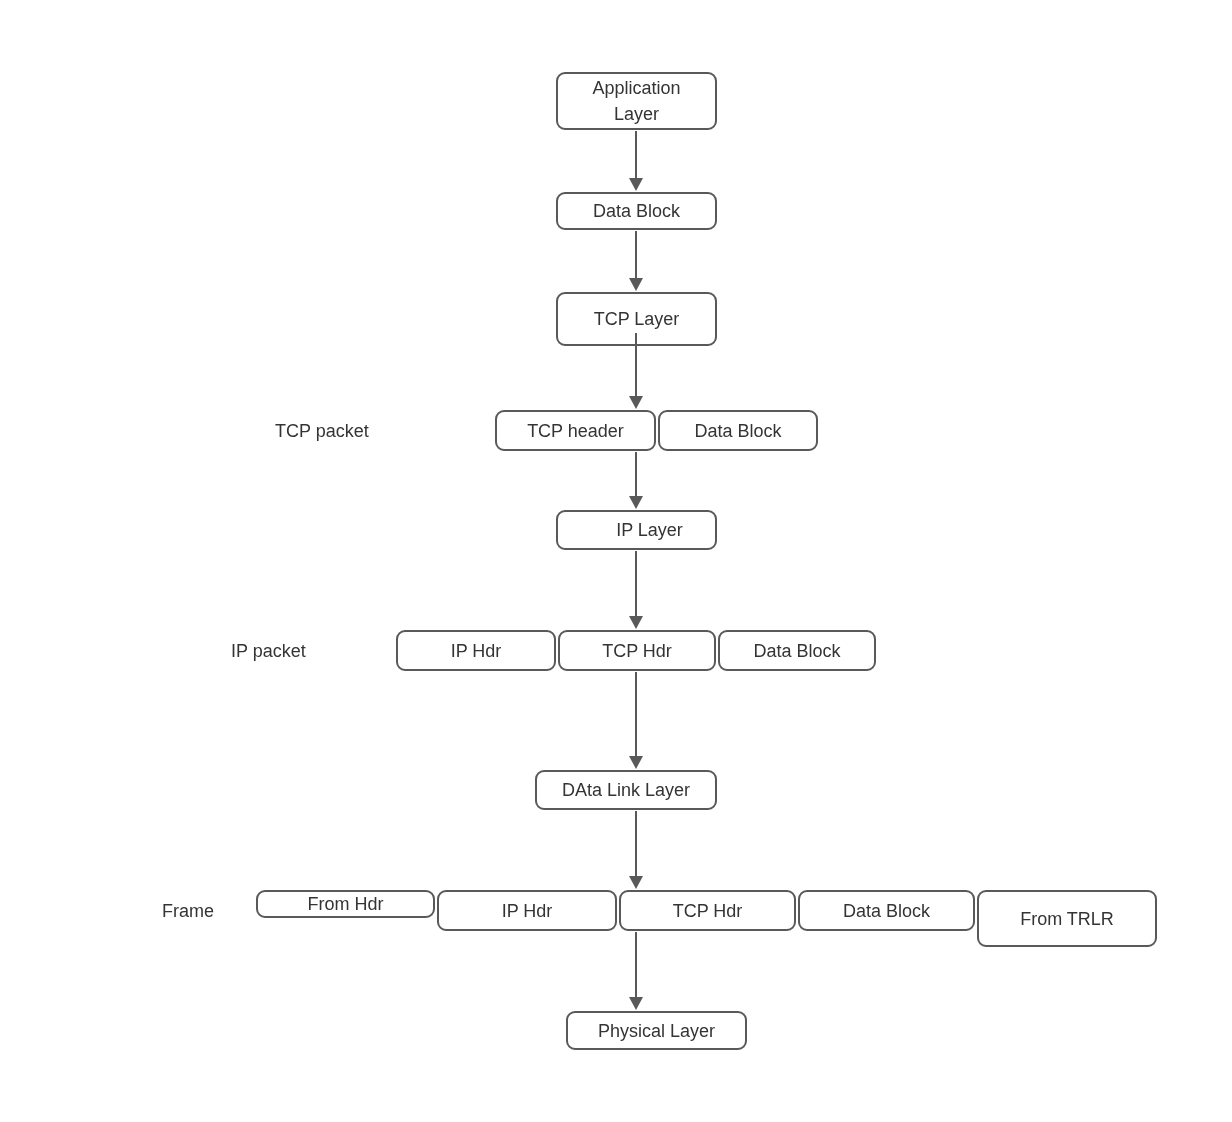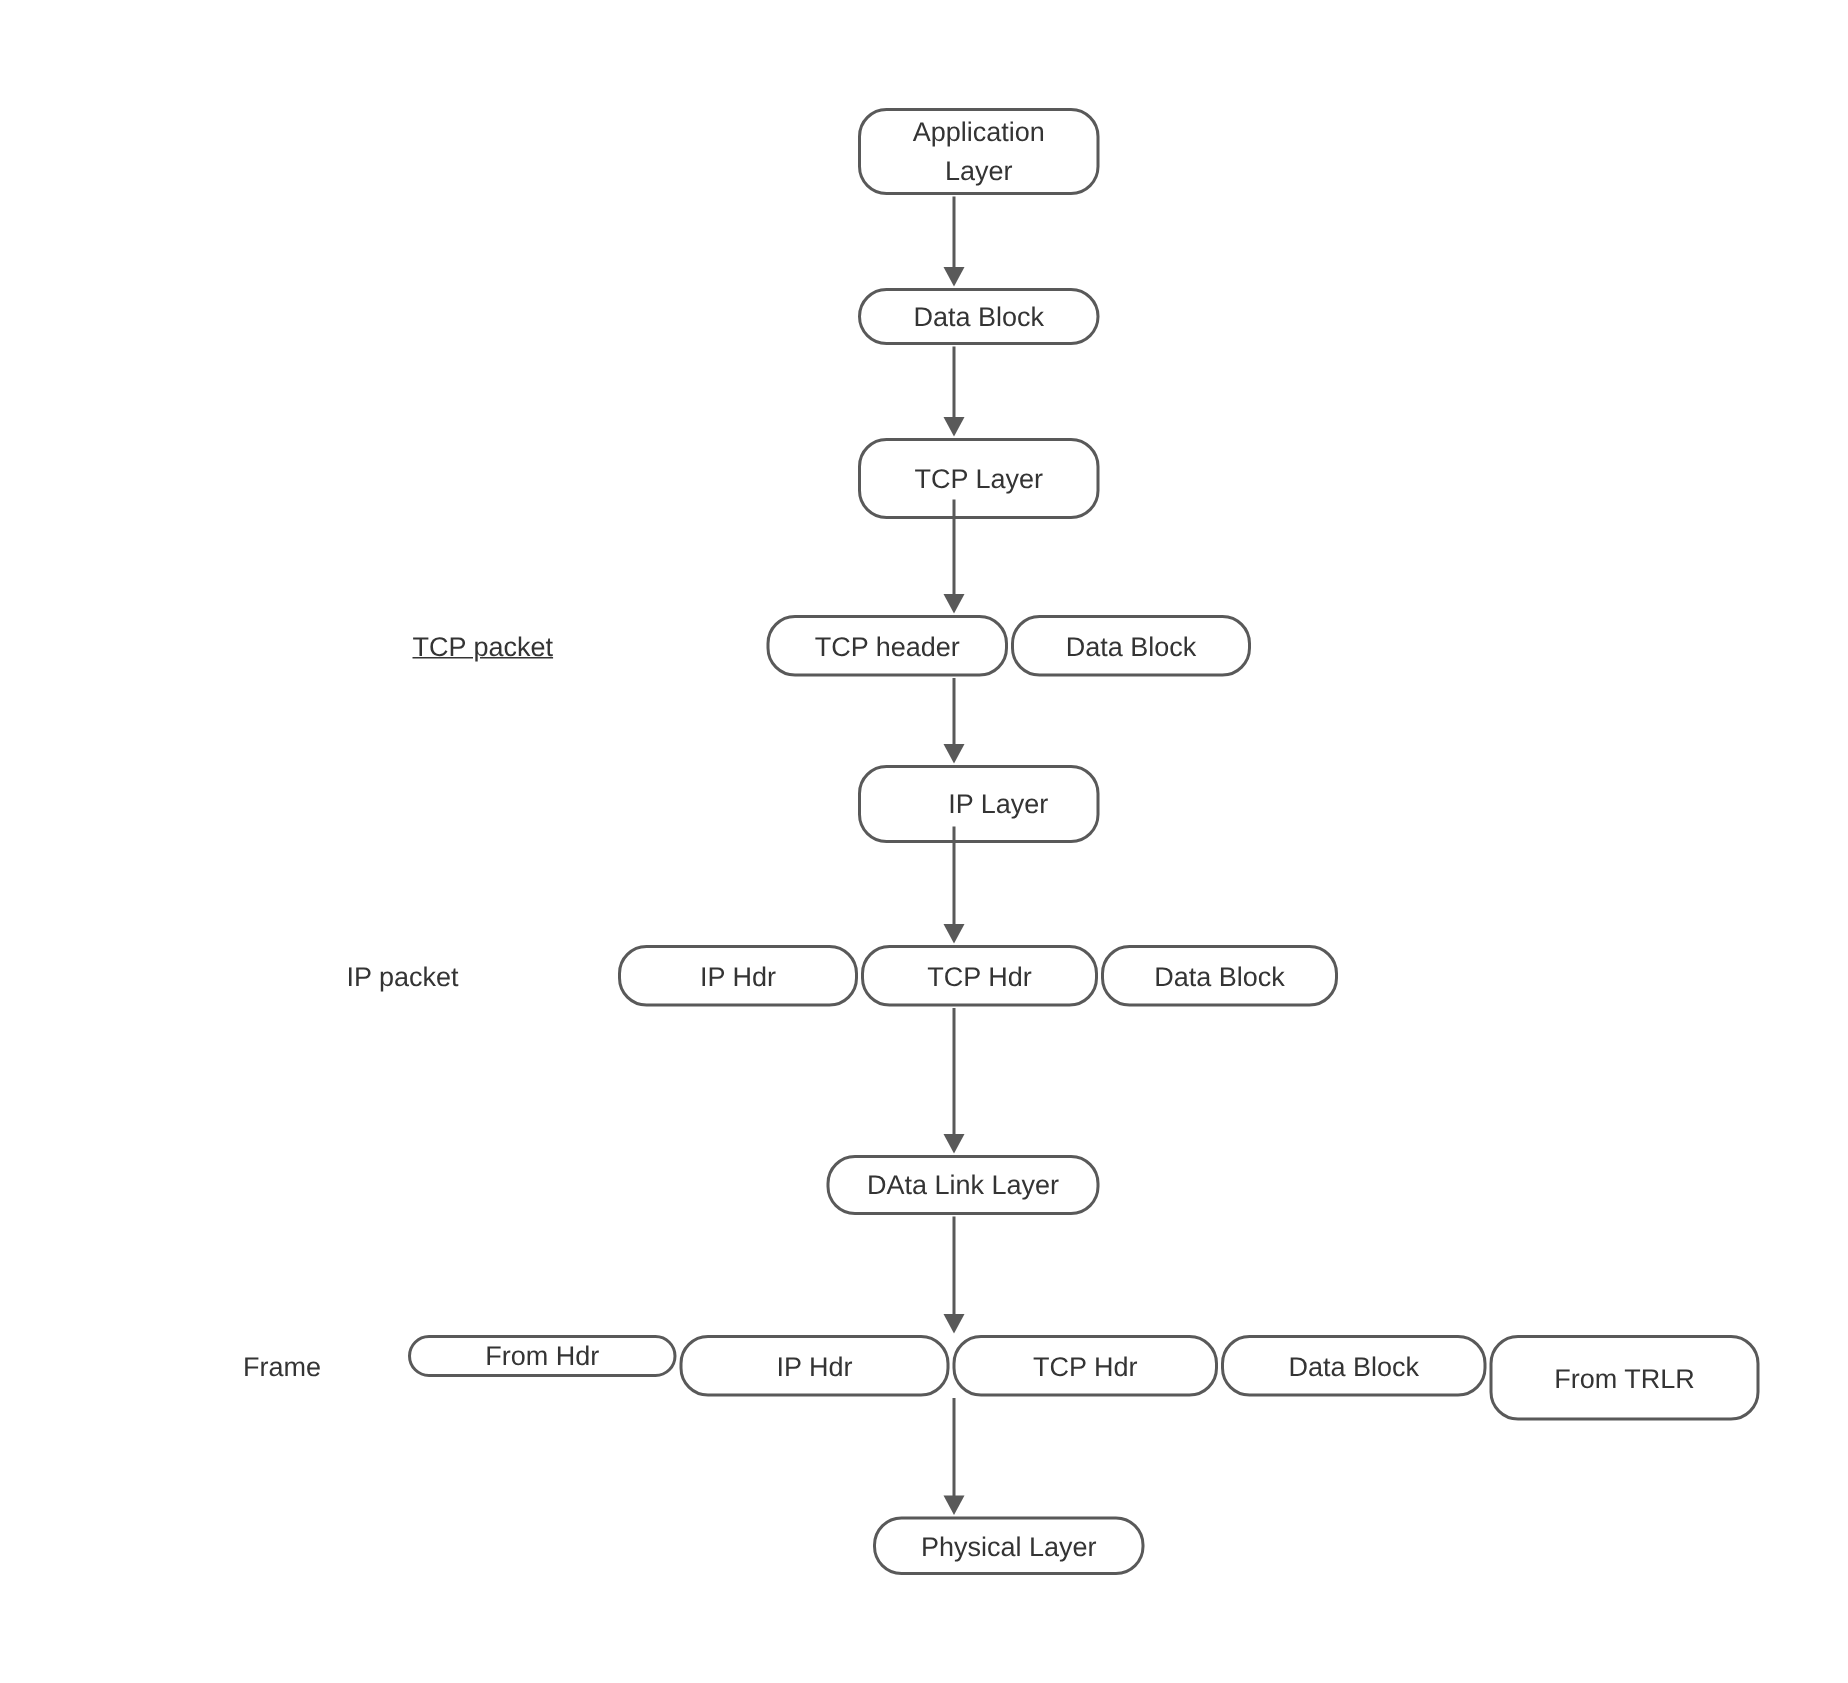--- a/index.html
+++ b/index.html
@@ -19,26 +19,25 @@
     color: var(--text);
     overflow: hidden;
   }
   .node {
     position: absolute;
     display: flex;
     align-items: center;
     justify-content: center;
     text-align: center;
     border: 2px solid var(--border);
-    border-radius: 19px;
+    border-radius: 9px;
     background: var(--background);
     font-size: 18px;
     line-height: 26px;
     padding: 0 6px;
-    margin-left: 16px;
   }
   .label {
     position: absolute;
     font-size: 18px;
     line-height: 20px;
     white-space: nowrap;
   }
   .arrow { position: absolute; width: 14px; }
   .arrow .shaft {
     position: absolute;
@@ -52,26 +51,26 @@
     width: 0; height: 0;
     border-left: 7px solid transparent;
     border-right: 7px solid transparent;
     border-top: 13px solid var(--arrow);
   }
 
   
   #application-layer { left: 556px; top:  72px; width: 161px; height: 58px; padding: 0 24px; }
   #data-block-top    { left: 556px; top: 192px; width: 161px; height: 38px; }
   #tcp-layer         { left: 556px; top: 292px; width: 161px; height: 54px; }
-  #ip-layer          { left: 556px; top: 510px; width: 161px; height: 52px; padding-left: 32px; }
+  #ip-layer          { left: 556px; top: 510px; width: 161px; height: 40px; padding-left: 32px; }
   #data-link-layer   { left: 535px; top: 770px; width: 182px; height: 40px; }
   #physical-layer    { left: 566px; top: 1011px; width: 181px; height: 39px; }
 
   
-  #tcp-packet-label  { left: 275px; top: 421px; text-decoration: underline; }
+  #tcp-packet-label  { left: 275px; top: 421px; }
   #tcp-header        { left: 495px; top: 410px; width: 161px; height: 41px; text-align: right; }
   #tcp-packet-data-block { left: 658px; top: 410px; width: 160px; height: 41px; }
 
   
   #ip-packet-label   { left: 231px; top: 641px; }
   #ip-hdr            { left: 396px; top: 630px; width: 160px; height: 41px; }
   #ip-packet-tcp-hdr { left: 558px; top: 630px; width: 158px; height: 41px; }
   #ip-packet-data-block { left: 718px; top: 630px; width: 158px; height: 41px; }
 
   

